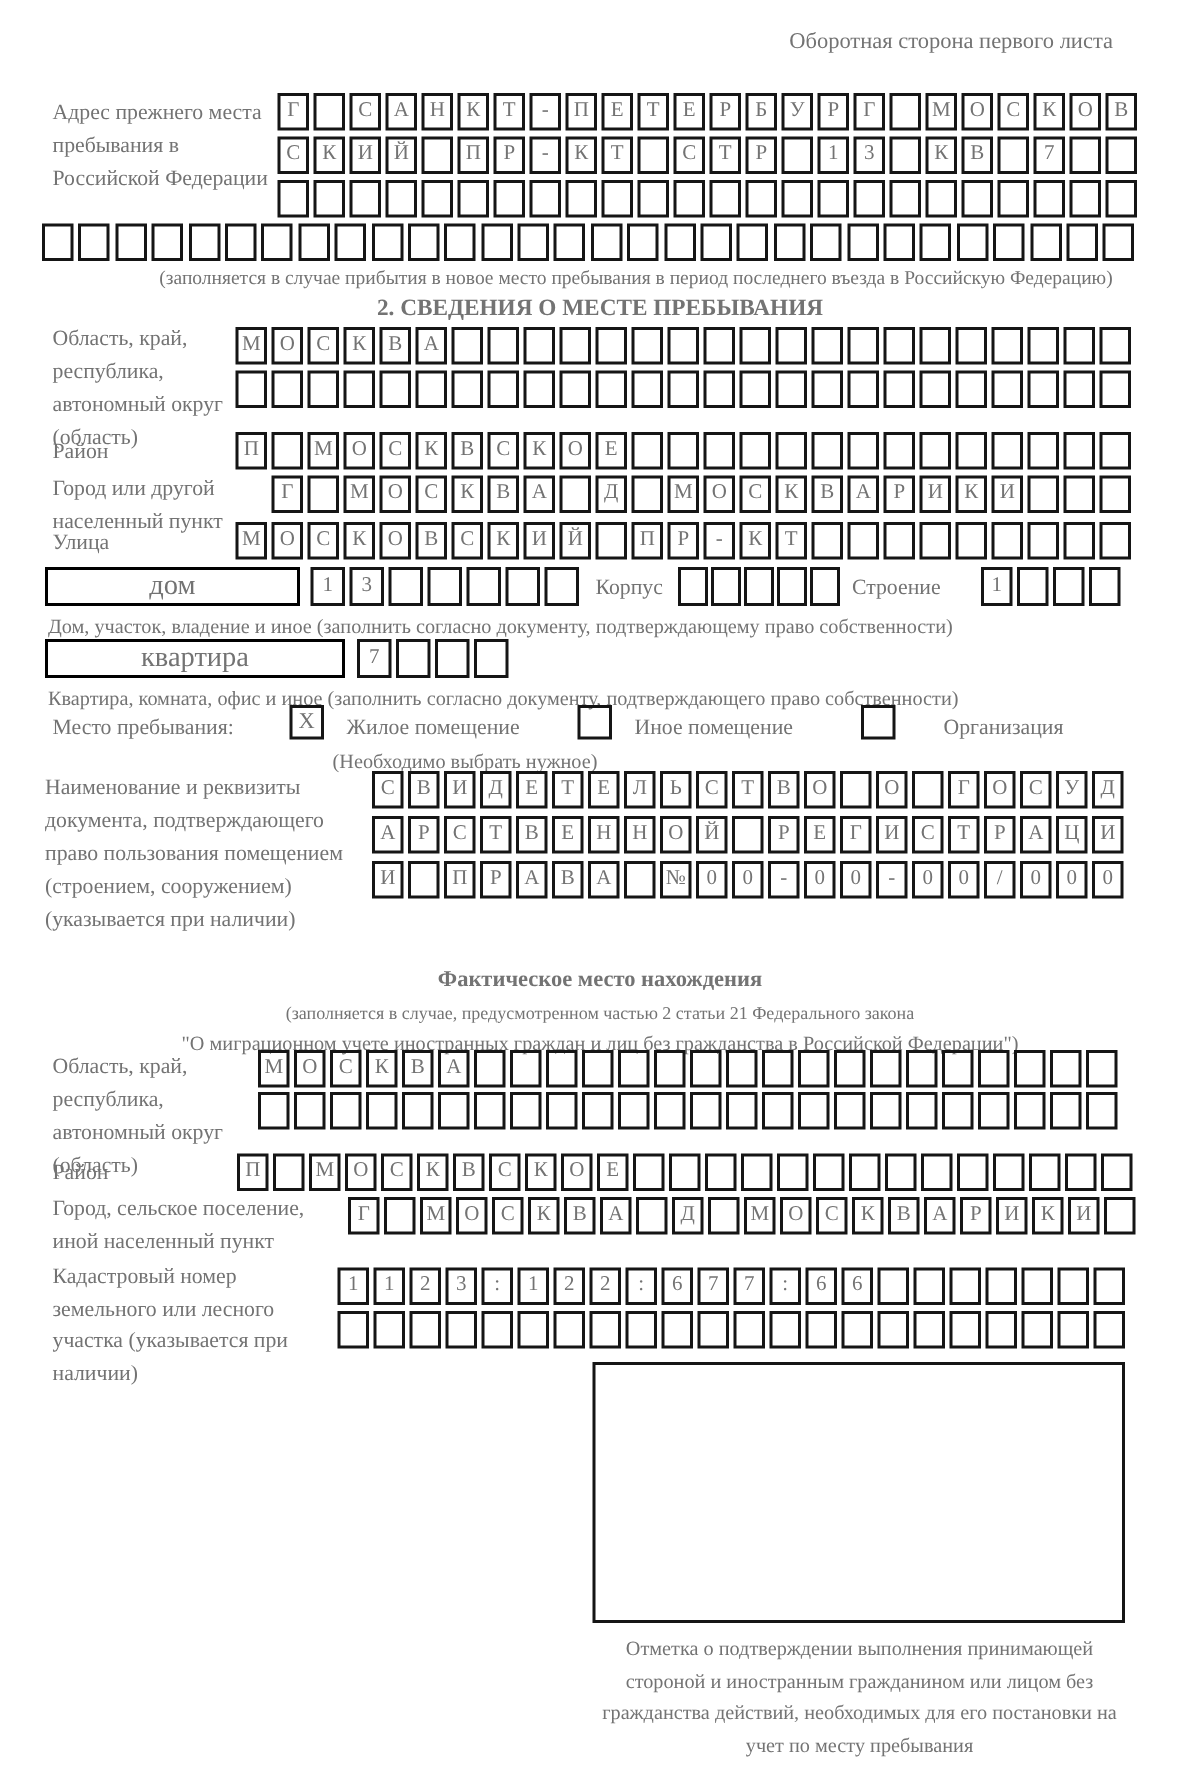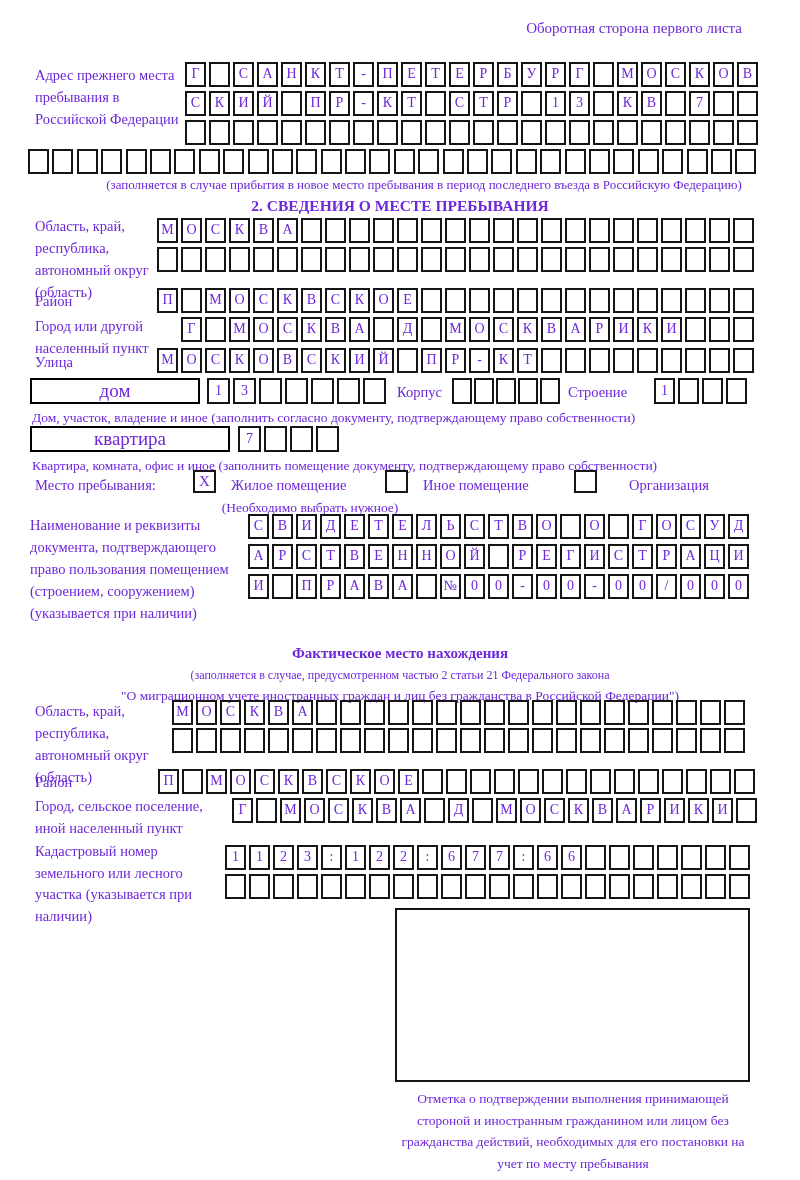--- a/index.html
+++ b/index.html
@@ -1,17 +1,17 @@
 <!DOCTYPE html>
 <html><head>
 <meta charset="utf-8">
 <style>
   html,body{margin:0;padding:0;background:#fff;}
   #page{position:relative;width:800px;height:1180px;background:#fff;
-        font-family:"Liberation Serif", serif;color:#6d28d9;overflow:hidden;}
+        font-family:"Liberation Serif", serif;color:#737373;overflow:hidden;}
   .abs{position:absolute;}
   .lbl{font-size:14.5px;line-height:22px;}
   .note{font-size:13px;line-height:15px;}
   .center{text-align:center;width:800px;left:0;}
   .title{font-weight:bold;font-size:15.5px;}
   .row{position:absolute;display:flex;gap:3px;--cw:21px;--ch:25px;}
   .cell{width:var(--cw);height:var(--ch);border:2px solid #151515;box-sizing:border-box;
         font-size:14px;text-align:center;line-height:calc(var(--ch) - 5px);
         font-family:"Liberation Serif", serif;}
   .bigbox{position:absolute;border:2px solid #000000;box-sizing:border-box;
@@ -310,21 +310,21 @@
     </div>
   <div class="abs note" style="left:32px;top:410px;font-size:13.5px;">Дом, участок, владение и иное (заполнить согласно документу, подтверждающему право собственности)</div>
 
   <div class="bigbox" style="left:30px;top:426px;width:200px;height:26px;">квартира</div>
   <div class="row" style="left:238px;top:426px;--cw:23px;--ch:26px;">
       <div class="cell">7</div>
       <div class="cell"></div>
       <div class="cell"></div>
       <div class="cell"></div>
     </div>
-  <div class="abs note" style="left:32px;top:458px;font-size:13.5px;">Квартира, комната, офис и иное (заполнить помещение документу, подтверждающему право собственности)</div>
+  <div class="abs note" style="left:32px;top:458px;font-size:13.5px;">Квартира, комната, офис и иное (заполнить согласно документу, подтверждающего право собственности)</div>
 
   <div class="abs lbl" style="left:35px;top:474px;">Место пребывания:</div>
   <div class="cb" style="left:193px;top:470px;">X</div>
   <div class="abs lbl" style="left:231px;top:474px;">Жилое помещение</div>
   <div class="cb" style="left:385px;top:470px;"></div>
   <div class="abs lbl" style="left:423px;top:474px;">Иное помещение</div>
   <div class="cb" style="left:574px;top:470px;"></div>
   <div class="abs lbl" style="left:629px;top:474px;">Организация</div>
   <div class="abs note" style="left:160px;top:500px;width:300px;text-align:center;font-size:13.5px;">(Необходимо выбрать нужное)</div>
 

